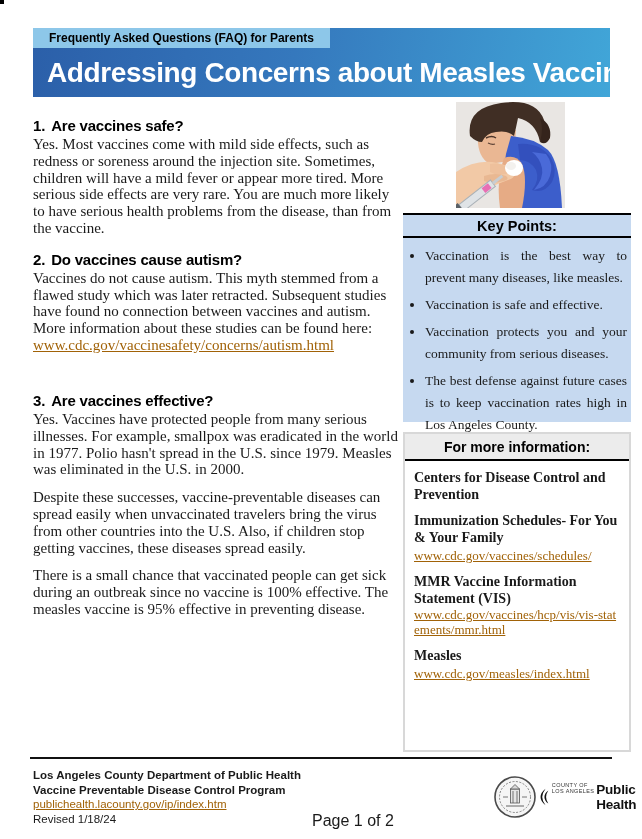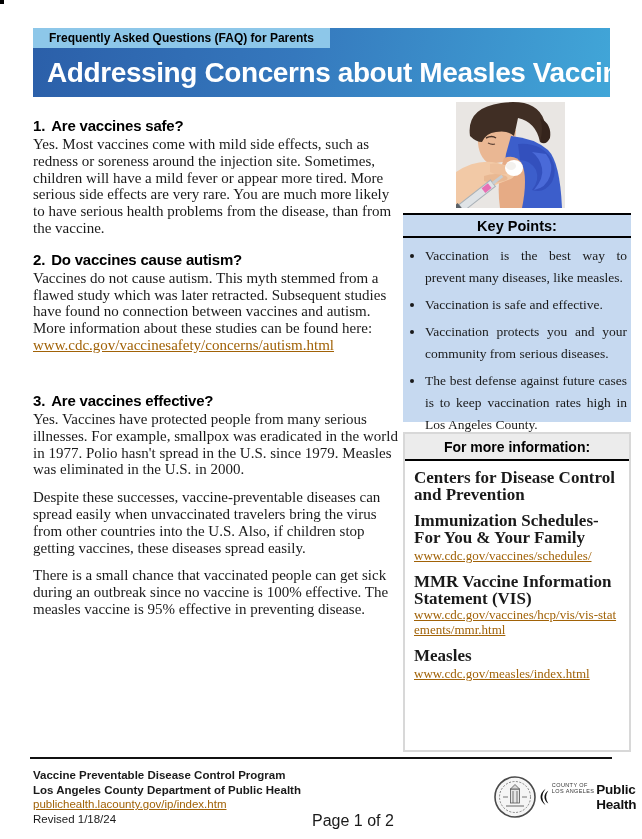--- a/index.html
+++ b/index.html
@@ -59,21 +59,21 @@
   .more-info {
     position:absolute; left:403px; top:432px; width:228px; height:320px;
     background:#ffffff; border:2px solid #d8d8d8;
   }
   .mi-title {
     background:#ececec; text-align:center; font-family:"Liberation Sans", sans-serif;
     font-weight:700; font-size:14px; padding:5px 0 4px; border-bottom:2px solid #000; color:#000;
   }
   .mi-body { padding:8px 9px 0 9px; }
   .mi-item { margin-bottom:9px; }
-  .mi-item-heading { font-weight:700; font-size:17px; line-height:17px; }
+  .mi-item-heading { font-weight:700; font-size:14px; line-height:17px; }
   .mi-item a { font-size:13px; line-height:15px; word-break:break-all; display:inline-block; }
 
   
   .footer-divider { position:absolute; left:30px; top:757px; width:582px; border-top:2px solid #111; }
   .footer-left {
     position:absolute; left:33px; top:768px;
     font-family:"Liberation Sans", sans-serif; font-size:11.5px; line-height:14.5px;
   }
   .footer-left .bold { font-weight:700; }
   .page-num {
@@ -193,22 +193,22 @@
       </div>
       <div class="mi-item">
         <div class="mi-item-heading">Measles</div>
         <a class="doc-link" href="#">www.cdc.gov/measles/index.html</a>
       </div>
     </div>
   </div>
 
   <div class="footer-divider"></div>
   <div class="footer-left">
+    <div class="bold">Los Angeles County Department of Public Health</div>
     <div class="bold">Vaccine Preventable Disease Control Program</div>
-    <div class="bold">Los Angeles County Department of Public Health</div>
     <div><a class="doc-link" href="#">publichealth.lacounty.gov/ip/index.htm</a></div>
     <div>Revised 1/18/24</div>
   </div>
   <div class="page-num">Page 1 of 2</div>
 
   <div class="seal">
     <svg width="42" height="42" viewBox="0 0 42 42" xmlns="http://www.w3.org/2000/svg">
       <circle cx="21" cy="21" r="20" fill="#f5f5f5" stroke="#4a4a4a" stroke-width="1.6"></circle>
       <circle cx="21" cy="21" r="15.5" fill="none" stroke="#6a6a6a" stroke-width="0.8" stroke-dasharray="2 1.5"></circle>
       <rect x="16.5" y="13" width="9" height="14" fill="#e6e6e6" stroke="#555" stroke-width="0.8"></rect>

